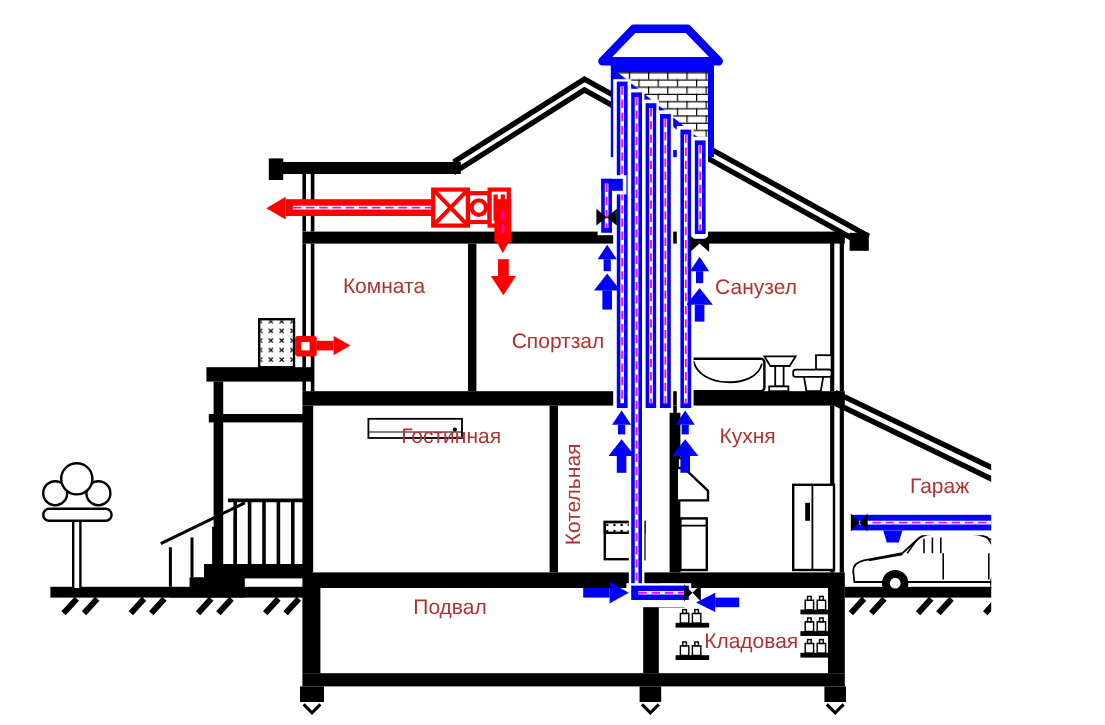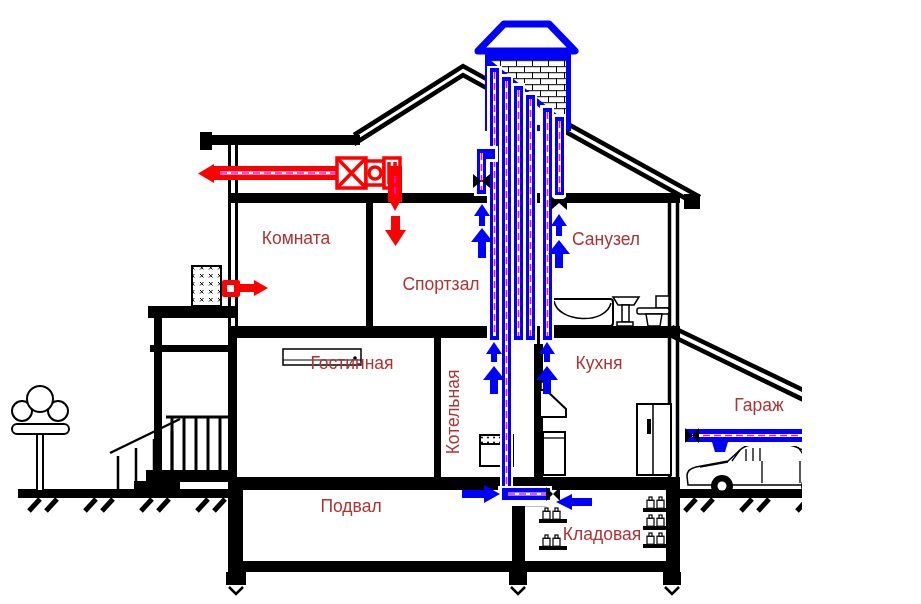--- a/index.html
+++ b/index.html
@@ -1,16 +1,16 @@
 <!DOCTYPE html>
 <html><head>
 <meta charset="utf-8">
 <style>
   html,body{margin:0;padding:0;background:#ffffff;}
-  .stage{width:802px;height:604px;position:relative;background:#fff;overflow:hidden;}
+  .stage{width:802px;height:604px;position:relative;background:#fff;overflow:hidden;padding-left:24px;}
   svg{display:block;}
   .blk{fill:#000000;}
   .wht{fill:#ffffff;}
   .blue{fill:#0000ff;}
   .red{fill:#ff0000;}
   .oln{fill:#ffffff;stroke:#000000;stroke-width:2;}
   .oln15{fill:#ffffff;stroke:#000000;stroke-width:1.5;}
   .dash{stroke:#ff00ff;stroke-width:1.6;stroke-dasharray:7 4;fill:none;}
   .wstripe{stroke:#ffffff;stroke-width:3;fill:none;}
   .roofln{stroke:#000000;stroke-width:4.5;fill:none;}

